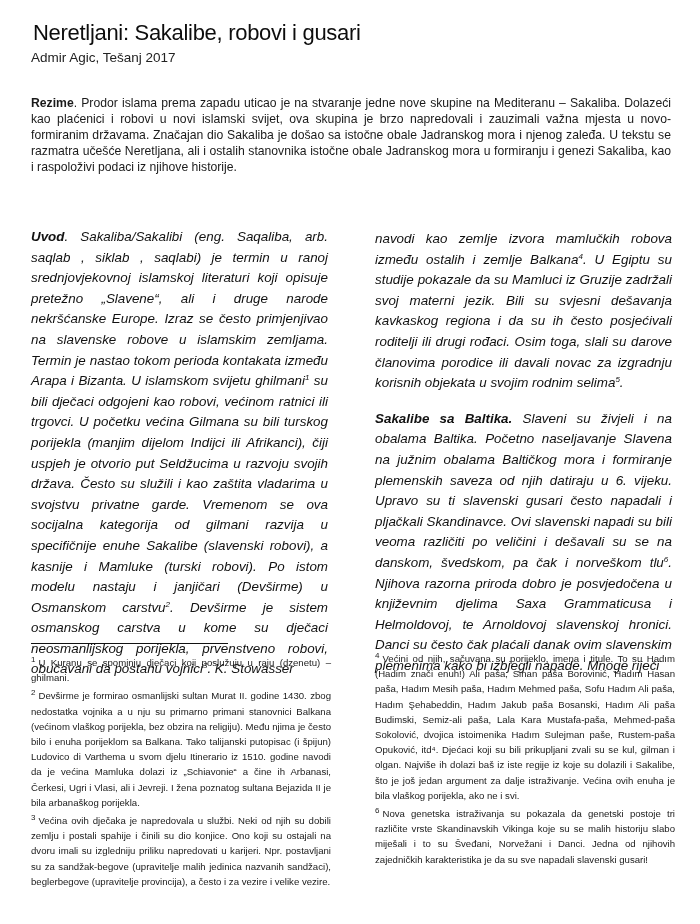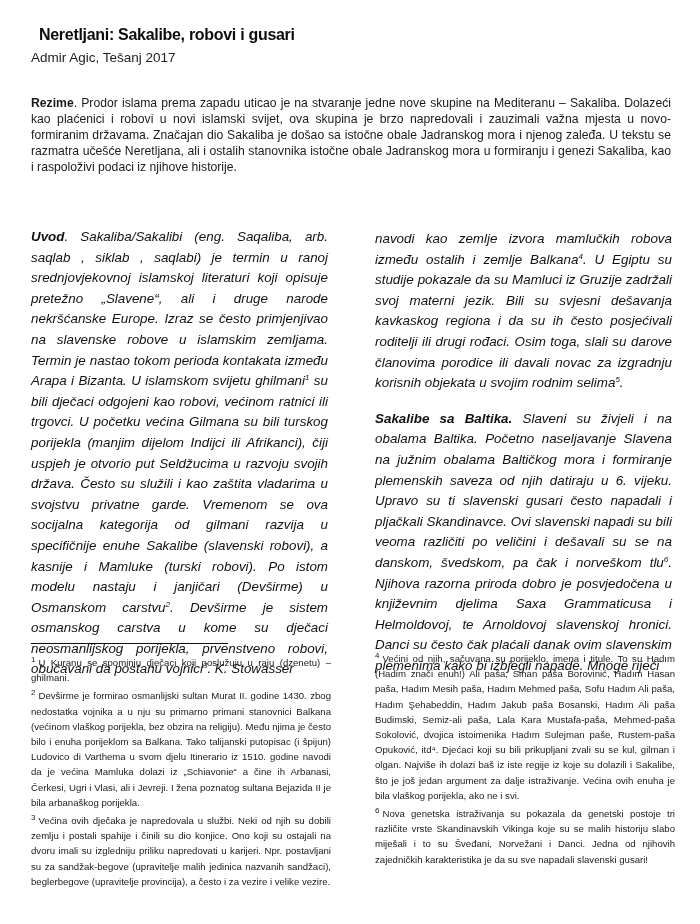--- a/index.html
+++ b/index.html
@@ -16,24 +16,24 @@
       font-family: "Liberation Sans", "DejaVu Sans", sans-serif;
     }
     .page {
       position: absolute;
       left: 0; top: 0;
       width: 700px; height: 924px;
     }
     .title {
       position: absolute;
       left: 31px; top: 18px;
-      font-size: 16px;
-      font-weight: bold;
+      font-size: 22px;
+      font-weight: normal;
       letter-spacing: -0.3px;
-      margin: 8px;
+      margin: 2px;
       color: #0d0d0d;
     }
     .author {
       position: absolute;
       left: 31px; top: 50px;
       font-size: 13.5px;
       color: #222;
     }
     .abstract {
       position: absolute;

